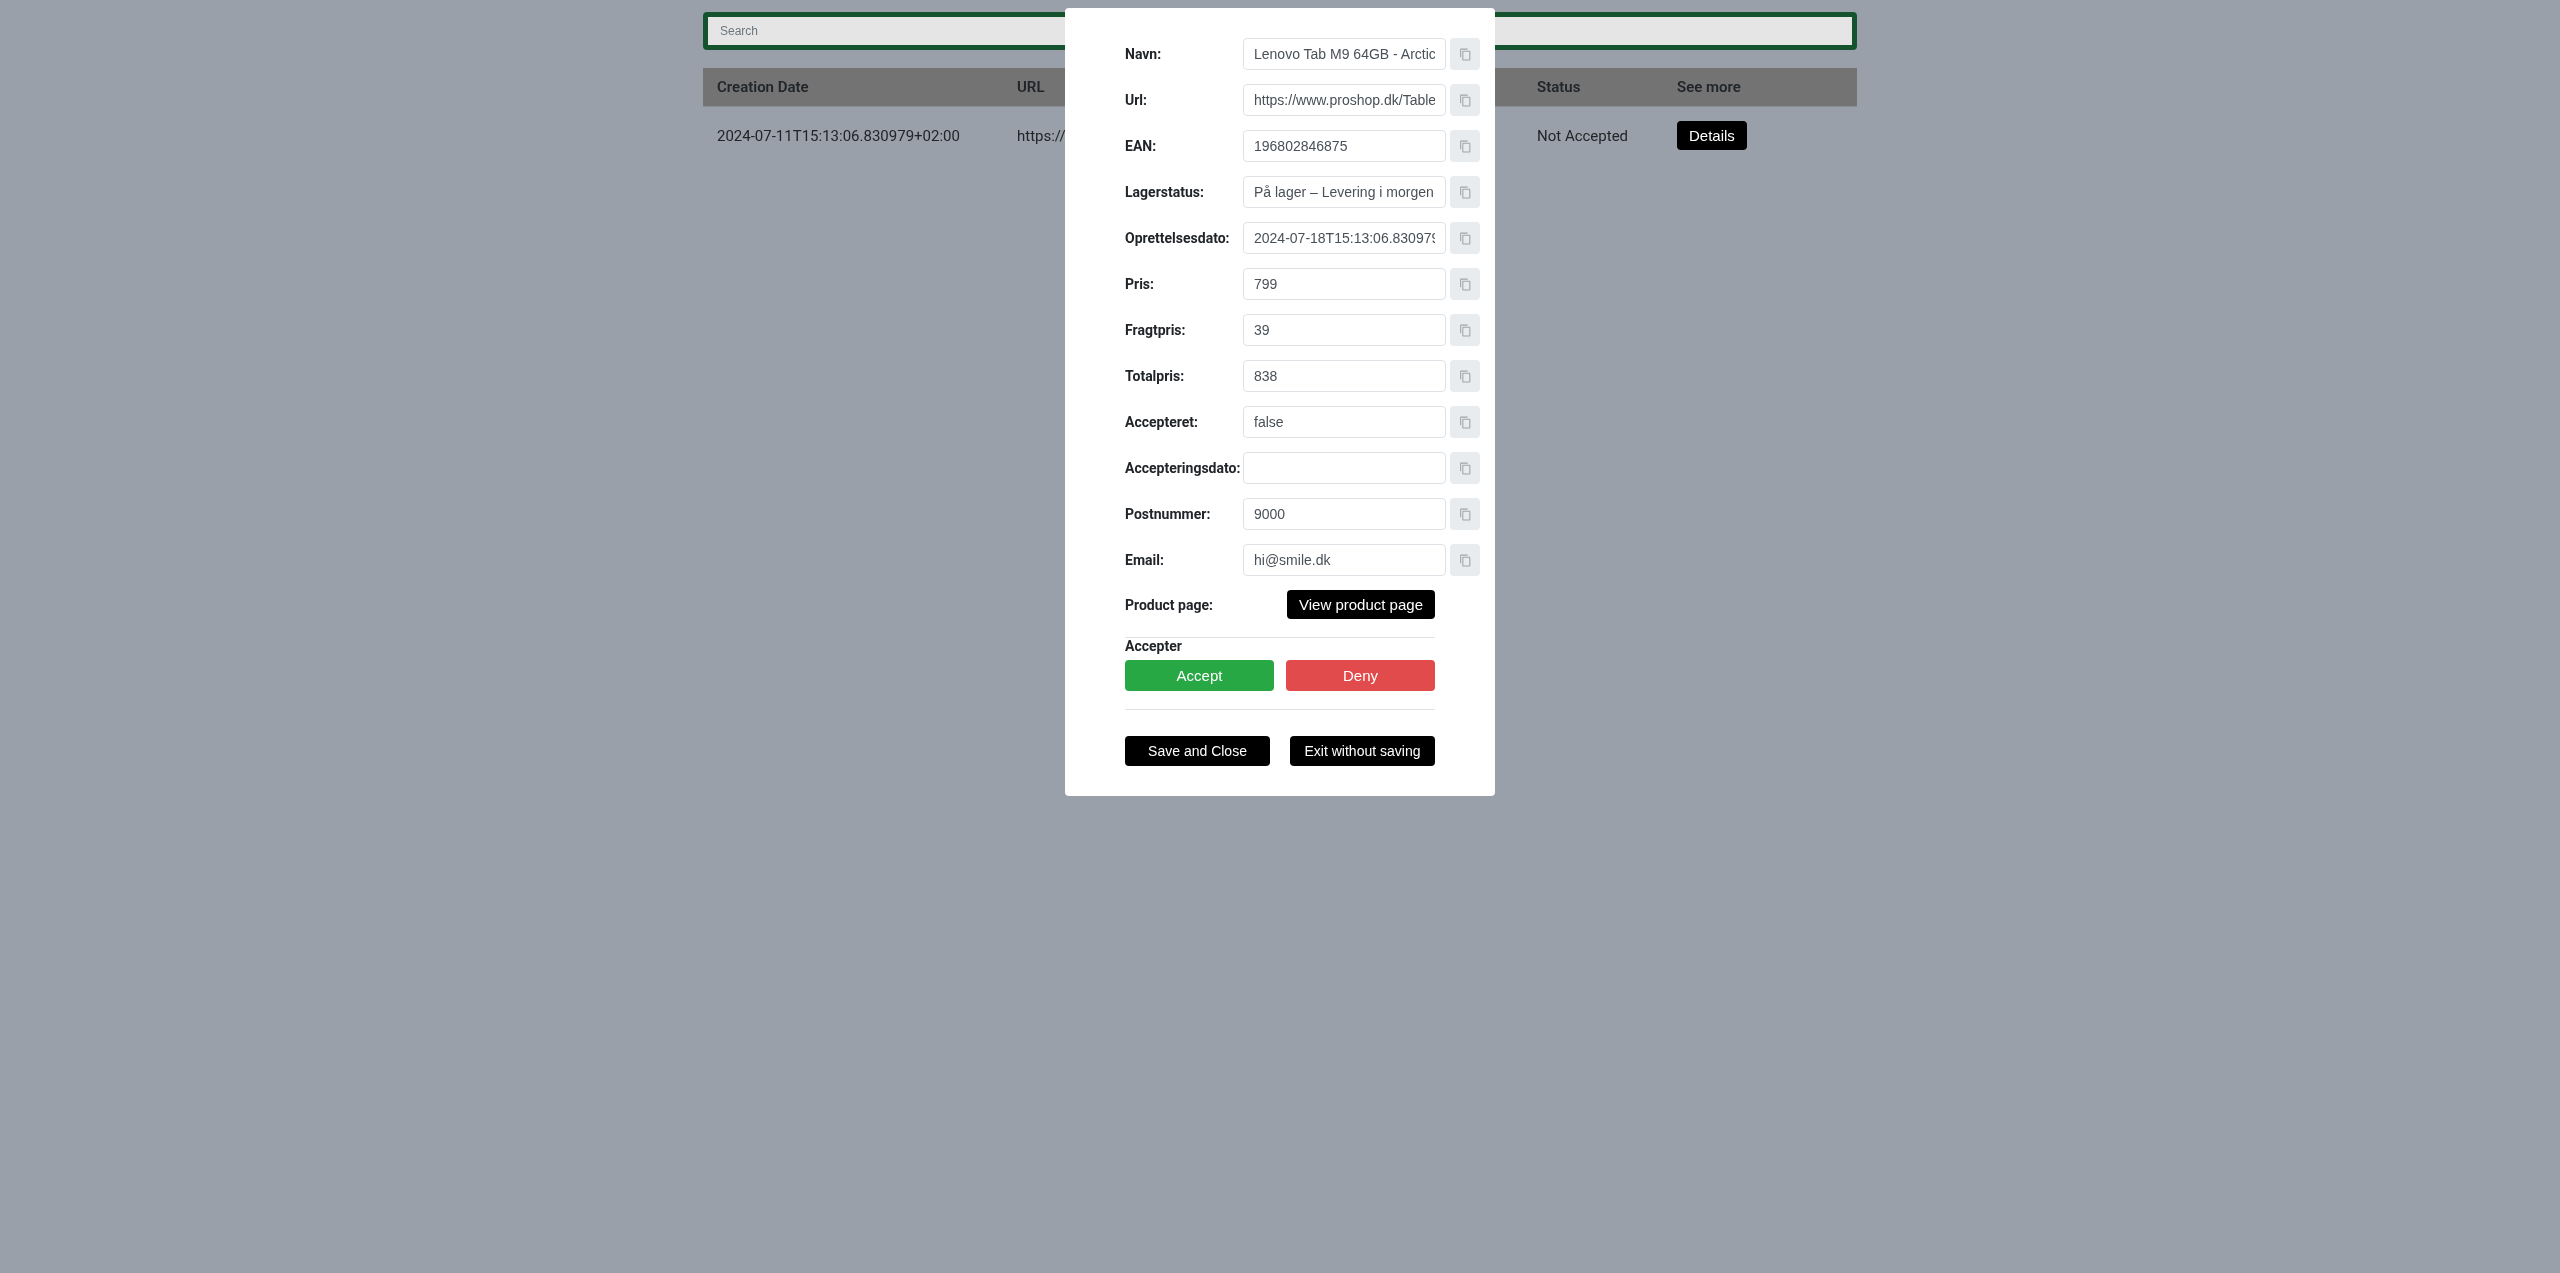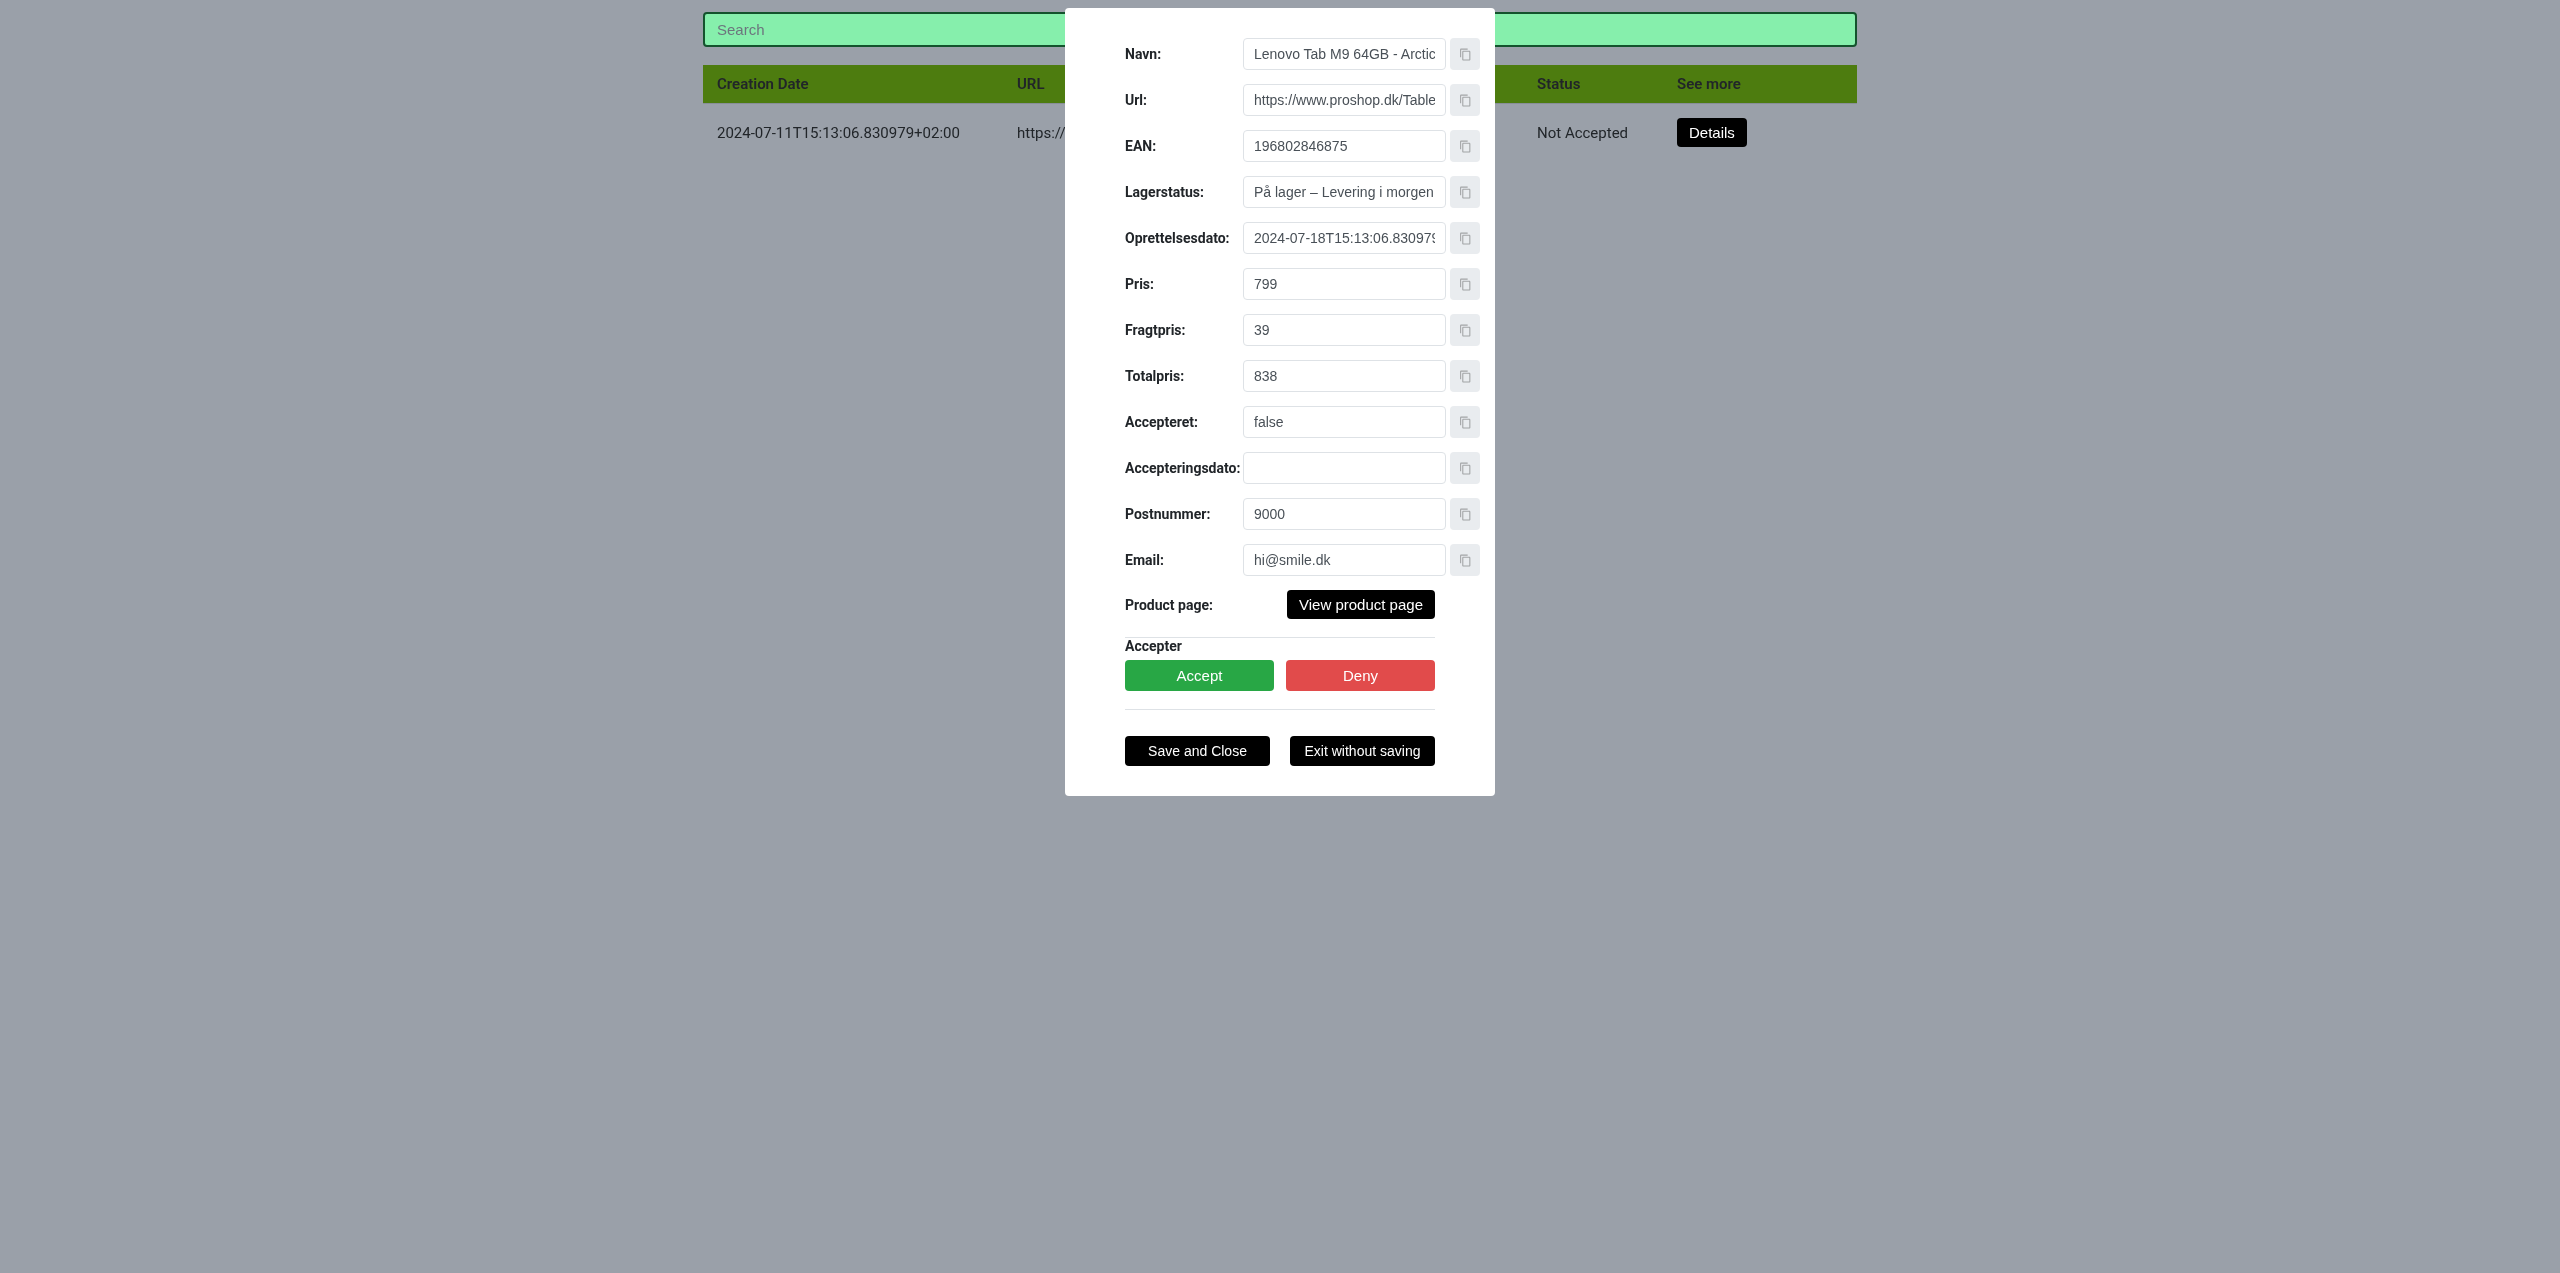--- a/index.html
+++ b/index.html
@@ -19,39 +19,39 @@
     
     .page-container {
       max-width: 1154px;
       margin: 0 auto;
       padding-top: 12px;
     }
     
     .search-input {
       width: 100%;
       padding: 7px 12px;
-      border: 2px solid #14532d;
+      border: 5px solid #14532d;
       border-radius: 4px;
-      font-size: 15px;
-      background: #86efac;
+      font-size: 12px;
+      background: #e5e5e5;
       color: #495057;
     }
     
     .search-input::placeholder {
       color: #6c757d;
     }
     
     .data-table {
       width: 100%;
       margin-top: 18px;
       border-collapse: collapse;
     }
     
     .data-table thead tr {
-      background: #4d7c0f;
+      background: #737373;
     }
     
     .data-table th {
       text-align: left;
       padding: 10px 14px;
       font-weight: 600;
       font-size: 15px;
       border-bottom: 1px solid #888e98;
     }
     

